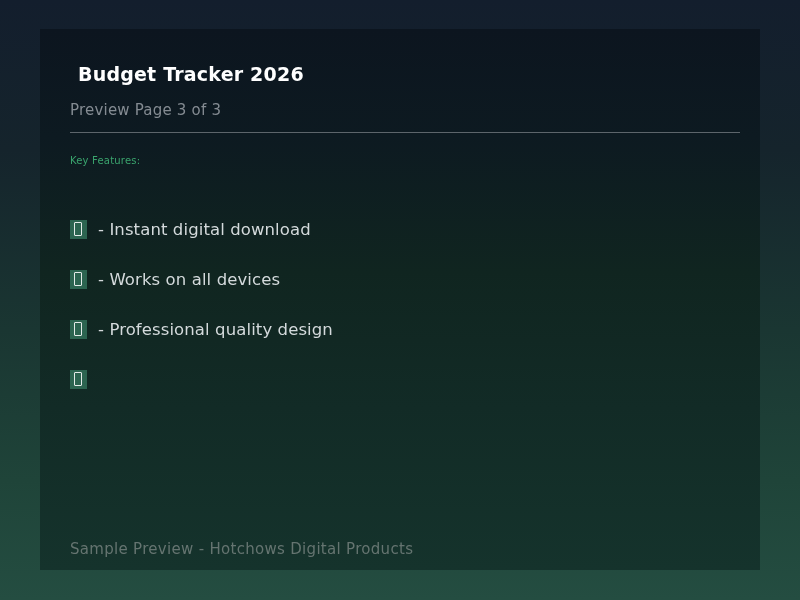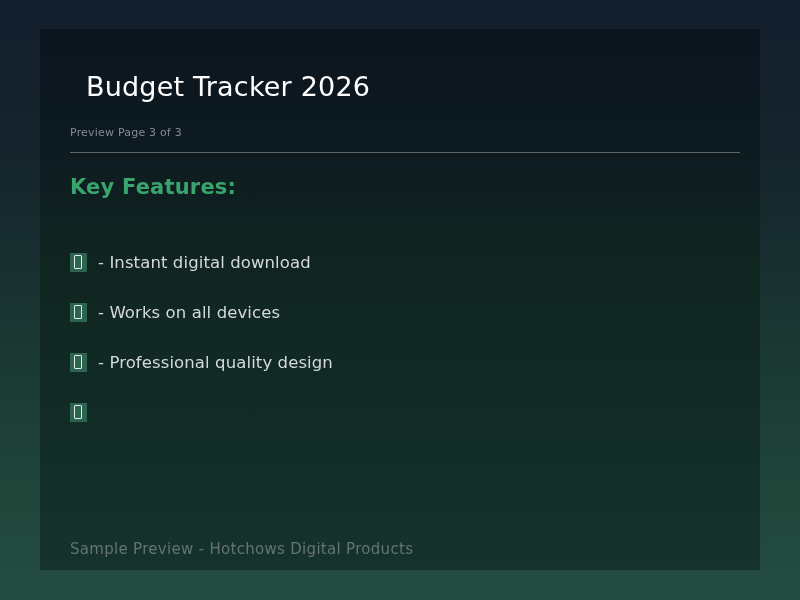--- a/index.html
+++ b/index.html
@@ -44,46 +44,46 @@
     box-sizing: border-box;
     padding: 0 30px;
     overflow: hidden;
   }
 
   
   .card-header {
     padding-top: 27px;
   }
   .doc-title {
-    font-size: 27px;
-    font-weight: normal;
+    font-size: 19px;
+    font-weight: bold;
     color: #ffffff;
     letter-spacing: 0.2px;
     line-height: 1.1;
-    margin: 16px;
+    margin: 8px;
   }
   .doc-subtitle {
-    font-size: 11px;
+    font-size: 15px;
     font-weight: normal;
     color: #848b92;
     margin: 0;
     padding-top: 8px;
     letter-spacing: 0.2px;
   }
   .divider {
     margin-top: 13px;
     height: 1px;
     width: 670px;
     background: #5d656b;
   }
 
   
   .section-heading {
-    font-size: 21px;
-    font-weight: bold;
+    font-size: 10px;
+    font-weight: normal;
     color: #3aa46d;
     padding-top: 22px;
     letter-spacing: 0.2px;
   }
 
   .feature-list {
     list-style: none;
     margin: 0;
     padding: 0;
     padding-top: 23px;

